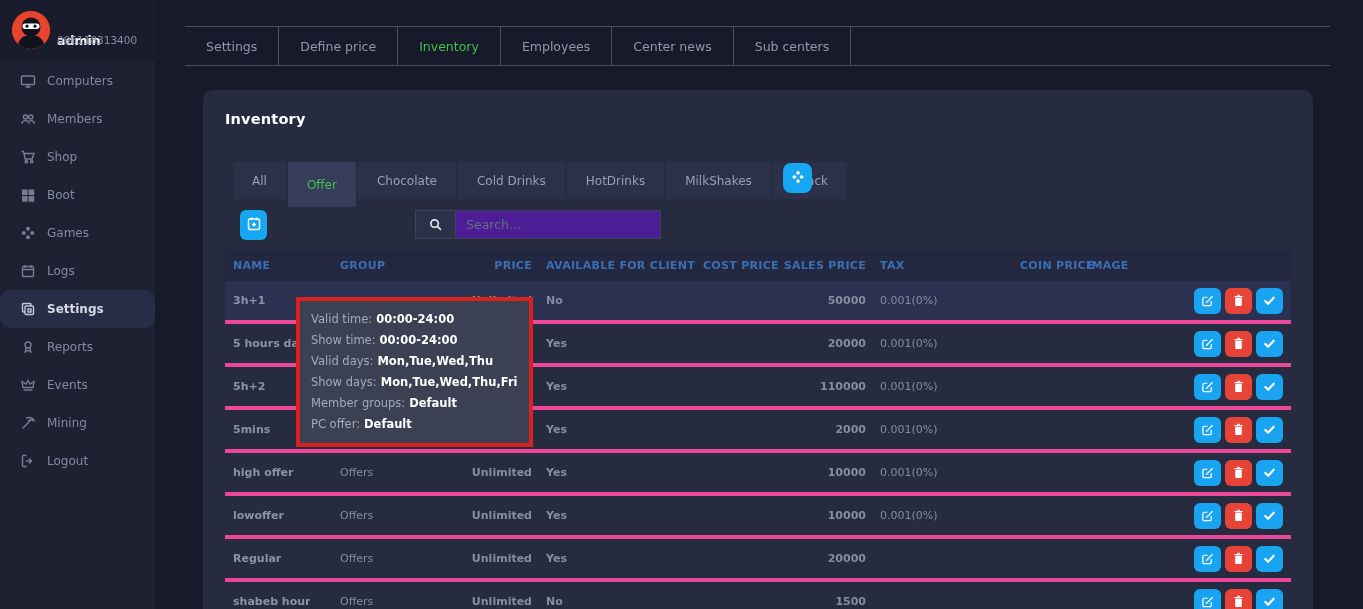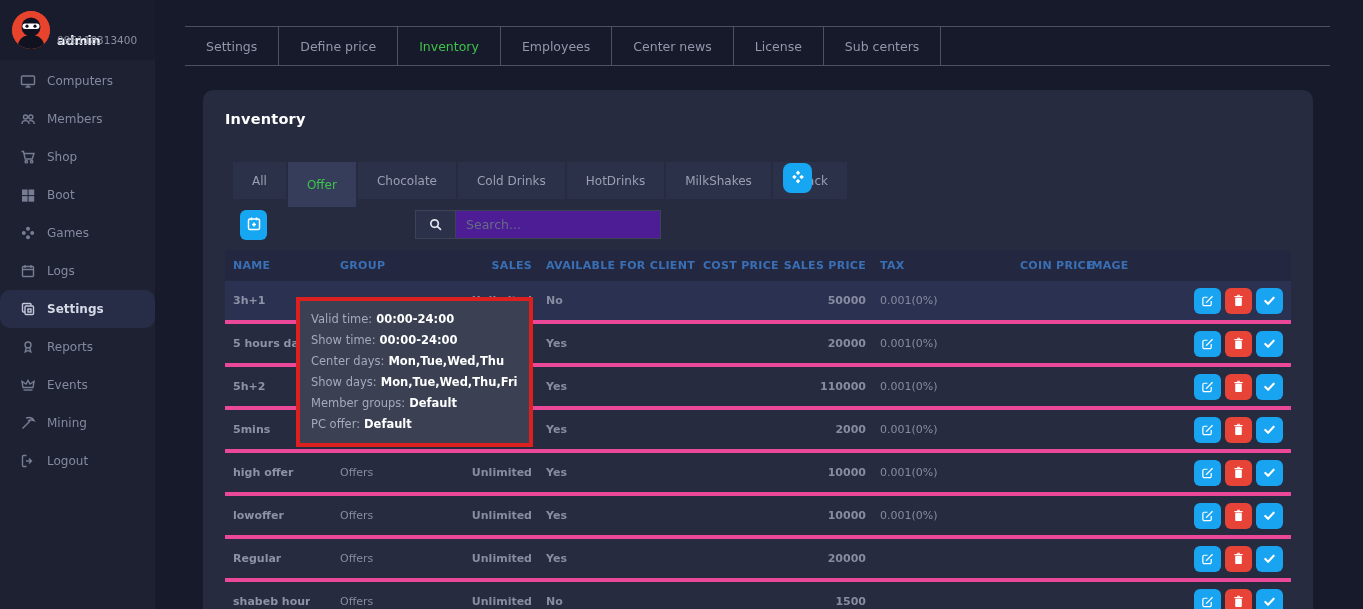--- a/index.html
+++ b/index.html
@@ -201,21 +201,20 @@
     </div>
   </div>
 </div>
 
 <div class="top-tabs">
   <div class="top-tab">Settings</div>
   <div class="top-tab">Define price</div>
   <div class="top-tab active">Inventory</div>
   <div class="top-tab">Employees</div>
   <div class="top-tab">Center news</div>
-  <div class="top-tab">License</div>
   <div class="top-tab">Sub centers</div>
 </div>
 
 <div class="card">
   <div class="card-title">Inventory</div>
 
   <div class="cat-tabs">
     <div class="cat-tab">All</div>
     <div class="cat-tab active">Offer</div>
     <div class="cat-tab">Chocolate</div>
@@ -250,21 +249,21 @@
         <circle cx="7" cy="7" r="4"></circle>
           <path d="m10.3 10.3 3 3"></path>
       </svg>
     </div>
     <input type="text" placeholder="Search..." style="">
   </div>
 
   <div class="thead">
     <div class="th" style="left:8px">NAME</div>
     <div class="th" style="left:115px">GROUP</div>
-    <div class="th" style="left:230px;width:77px;justify-content:flex-end">SALES</div>
+    <div class="th" style="left:230px;width:77px;justify-content:flex-end">PRICE</div>
     <div class="th" style="left:321px">AVAILABLE FOR CLIENT</div>
     <div class="th" style="left:478px">COST PRICE</div>
     <div class="th" style="left:540px;width:101px;justify-content:flex-end">SALES PRICE</div>
     <div class="th" style="left:655px">TAX</div>
     <div class="th" style="left:795px">COIN PRICE</div>
     <div class="th" style="left:862px">IMAGE</div>
   </div>
 
   <div class="rows">
 
@@ -523,17 +522,17 @@
           </button>
       </div>
     </div>
 
   </div>
 </div>
 
 <div class="tooltip">
   <div class="tip-line"><span class="lbl">Valid time:</span><span class="val">00:00-24:00</span></div>
   <div class="tip-line"><span class="lbl">Show time:</span><span class="val">00:00-24:00</span></div>
-  <div class="tip-line"><span class="lbl">Center days:</span><span class="val">Mon,Tue,Wed,Thu</span></div>
+  <div class="tip-line"><span class="lbl">Valid days:</span><span class="val">Mon,Tue,Wed,Thu</span></div>
   <div class="tip-line"><span class="lbl">Show days:</span><span class="val">Mon,Tue,Wed,Thu,Fri</span></div>
   <div class="tip-line"><span class="lbl">Member groups:</span><span class="val">Default</span></div>
   <div class="tip-line"><span class="lbl">PC offer:</span><span class="val">Default</span></div>
 </div>
 
 </body></html>

